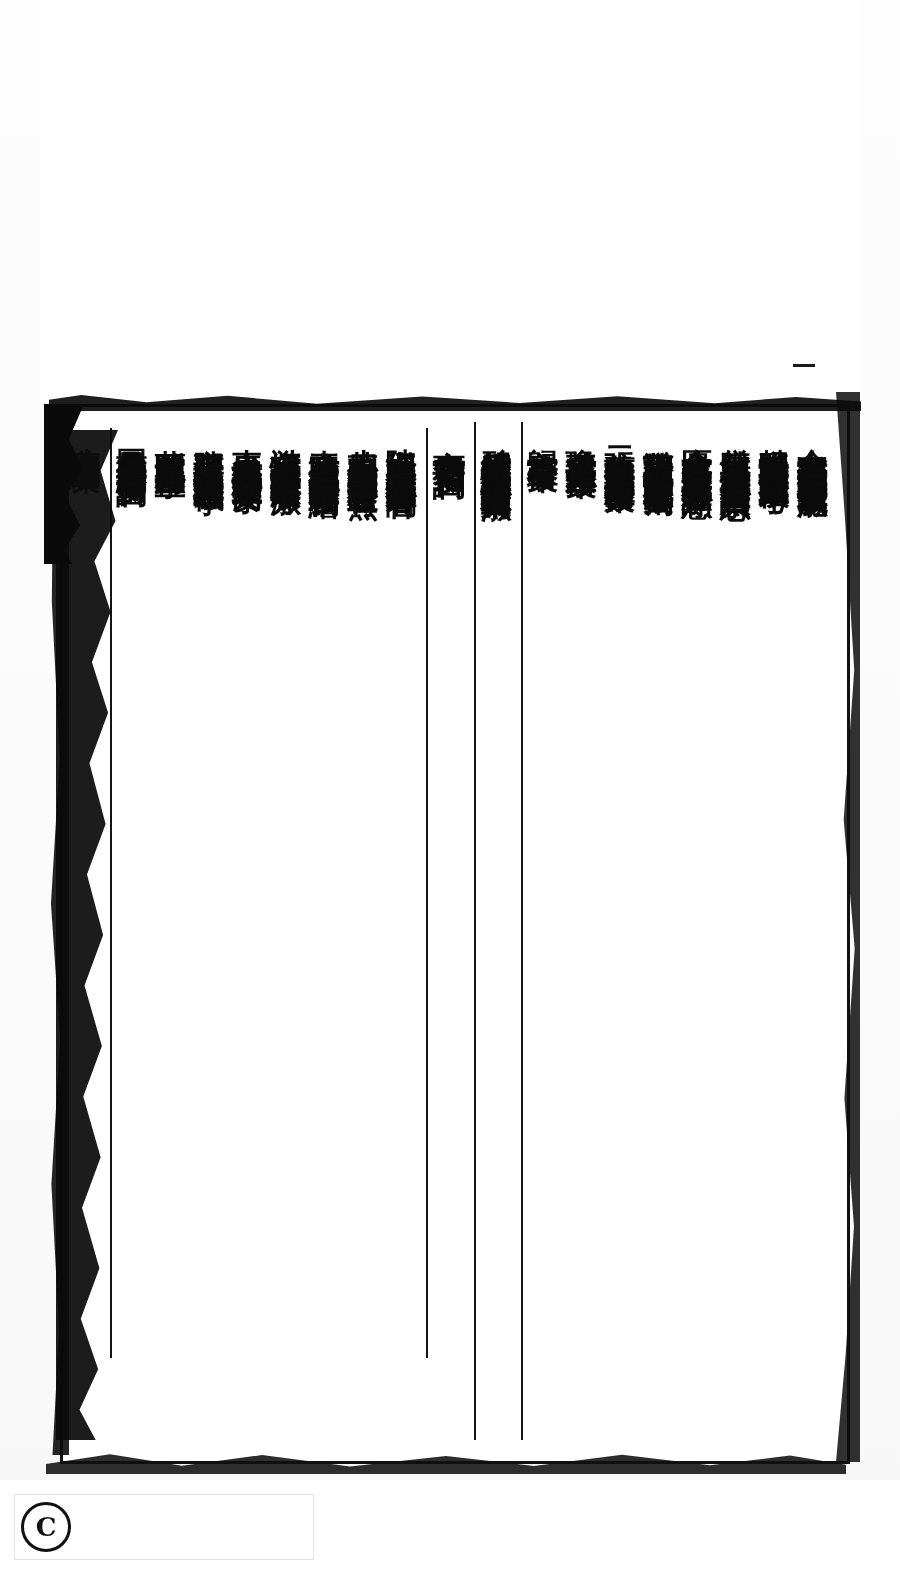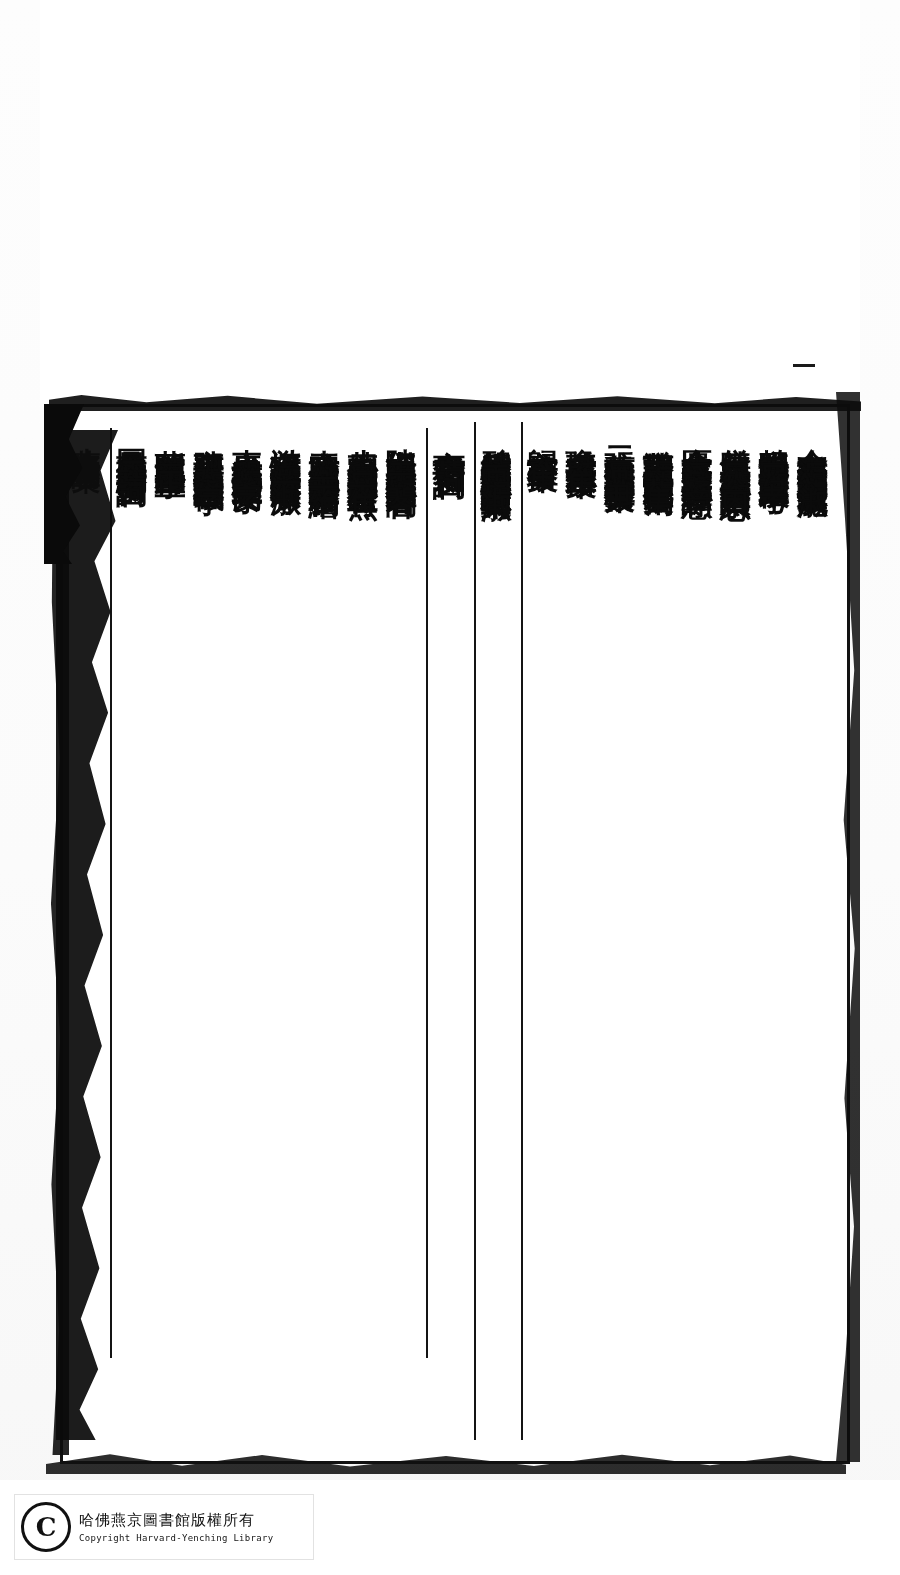--- a/index.html
+++ b/index.html
@@ -287,19 +287,15 @@
     <div class="col obscured">小蕙齋軒編詩詞卷不集</div>
   </div>
 
   <div class="blot"></div>
   <div class="blot-2"></div>
 
   <div class="bottom-shade"></div>
 
   <div id="stamp">
     <div class="cmark">C</div>
-    <div class="stamp-text">
-      <div class="cjk-line">哈佛燕京圖書館版權所有</div>
-      <div class="en-line">Copyright Harvard-Yenching Library</div>
-    </div>
   </div>
 
 </div>
 
 </body></html>

